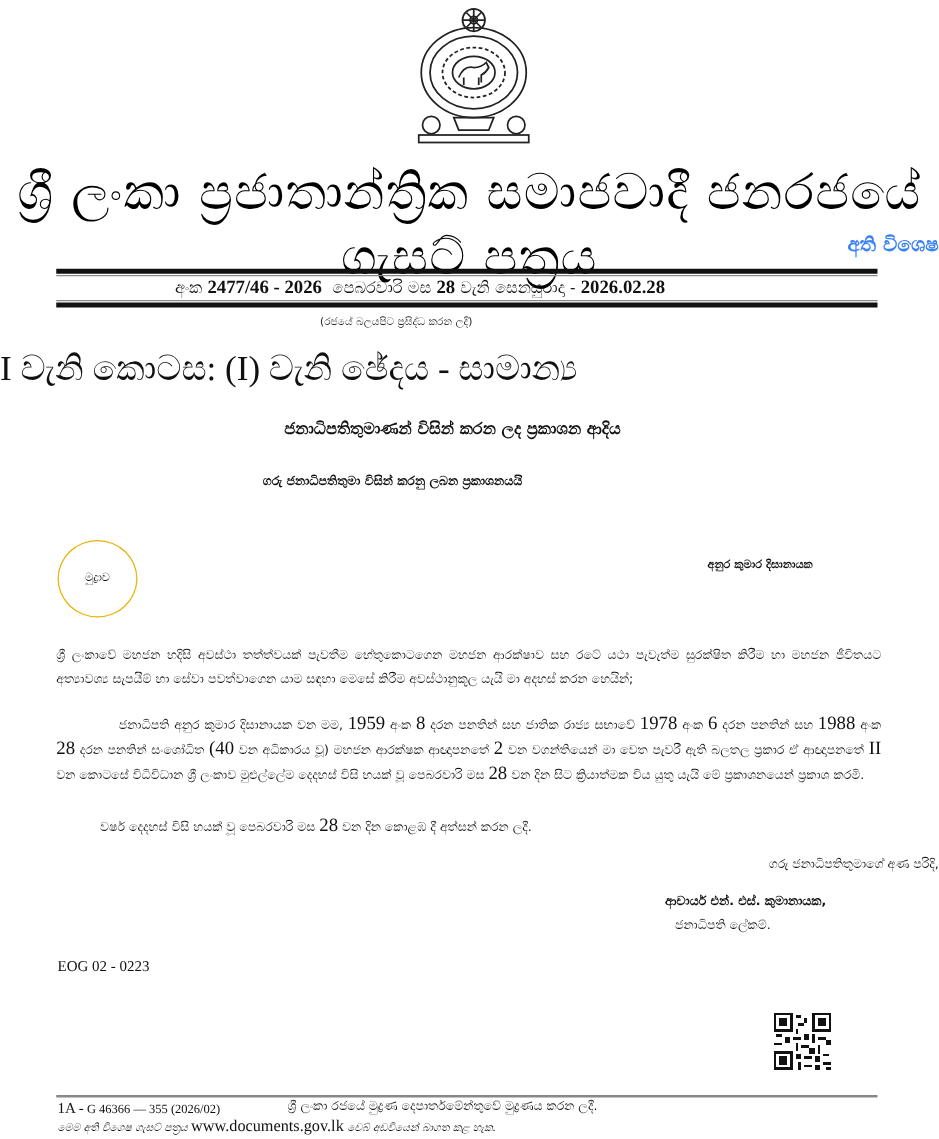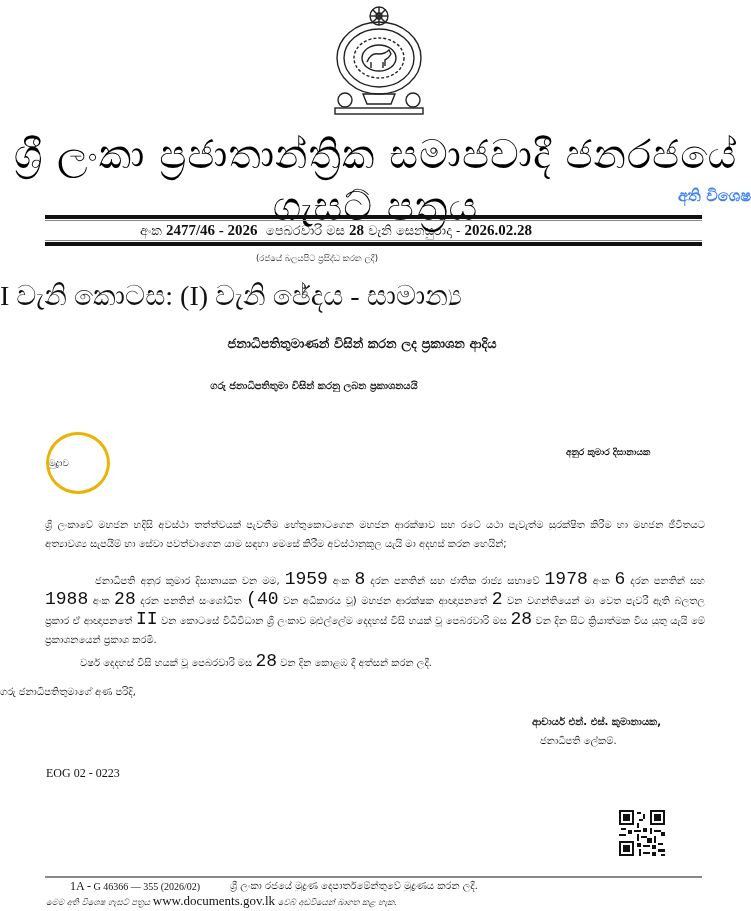--- a/index.html
+++ b/index.html
@@ -26,46 +26,46 @@
   .published { position: absolute; left: 0; top: 253px; width: 634px; text-align: center;
     font-family: "DejaVu Sans", sans-serif; font-size: 8.5px; color: #222; }
 
   .part-title { position: absolute; left: 0; top: 280px; width: 751px; text-align: left;
     font-family: "Liberation Serif", serif; font-size: 28px; color: #111; }
   .section-title { position: absolute; left: 0; top: 336px; width: 724px; text-align: center;
     font-family: "DejaVu Sans", sans-serif; font-size: 13px; font-weight: bold; color: #111; }
   .sub-title { position: absolute; left: 0; top: 380px; width: 628px; text-align: center;
     font-family: "DejaVu Sans", sans-serif; font-size: 10px; font-weight: bold; color: #111; }
 
-  .seal { position: absolute; left: 46px; top: 432px; width: 64px; height: 62px; border: 3px solid #eab308;
-    border-radius: 50%; display: flex; align-items: center; justify-content: flex-start;
+  .seal { position: absolute; left: 46px; top: 432px; width: 64px; height: 62px; border: 1px solid #eab308;
+    border-radius: 50%; display: flex; align-items: center; justify-content: center;
     font-family: "DejaVu Sans", sans-serif; font-size: 9px; color: #111; }
   .signer-top { position: absolute; left: 566px; top: 447px; font-family: "DejaVu Sans", sans-serif;
     font-size: 9px; font-weight: bold; color: #111; }
 
   .para { position: absolute; left: 45px; width: 660px; font-family: "DejaVu Sans", sans-serif;
     font-size: 10px; line-height: 19px; color: #111; text-align: justify; }
-  .para .num { font-family: Liberation Mono, monospace; font-size: 18px; }
+  .para .num { font-family: Liberation Serif, serif; font-size: 15px; }
   .p1 { top: 515px; }
   .p2 { top: 570px; text-indent: 50px; }
   .p3 { top: 652px; left: 80px; width: 620px; }
 
-  .closing { position: absolute; left: 0; top: 686px; width: 751px; text-align: left;
+  .closing { position: absolute; left: 0; top: 686px; width: 751px; text-align: right;
     font-family: "DejaVu Sans", sans-serif; font-size: 10px; color: #111; }
   .sig1 { position: absolute; right: 90px; top: 716px; text-align: right; font-family: "DejaVu Sans", sans-serif;
     font-size: 10px; font-weight: bold; color: #111; }
   .sig2 { position: absolute; left: 540px; top: 735px; font-family: "DejaVu Sans", sans-serif;
     font-size: 10px; color: #111; }
 
   .ref { position: absolute; left: 46px; top: 766px; font-family: "Liberation Serif", serif; font-size: 12px; color: #111; }
 
   .qr { position: absolute; left: 619px; top: 810px; width: 46px; height: 46px; }
 
   .foot-rule { position: absolute; left: 45px; width: 657px; top: 876px; height: 2px; background: #888; }
-  .foot-code { position: absolute; left: 46px; top: 879px; font-family: "Liberation Serif", serif; font-size: 10px; color: #111; margin-left: 24px; }
+  .foot-code { position: absolute; left: 46px; top: 879px; font-family: "Liberation Serif", serif; font-size: 10px; color: #111; }
   .foot-code .big { font-size: 12px; }
   .foot-printer { position: absolute; left: 230px; top: 880px; font-family: "DejaVu Sans", sans-serif; font-size: 10px; color: #111; }
   .foot-web { position: absolute; left: 46px; top: 893px; font-family: "DejaVu Sans", sans-serif; font-size: 8.5px; font-style: italic; color: #111; }
   .foot-web .url { font-family: "Liberation Serif", serif; font-style: normal; font-size: 13px; }
 </style>
 </head>
 <body>
 
 <svg class="emblem" viewBox="0 0 104 114">
   <g fill="none" stroke="#222" stroke-width="1.4">

